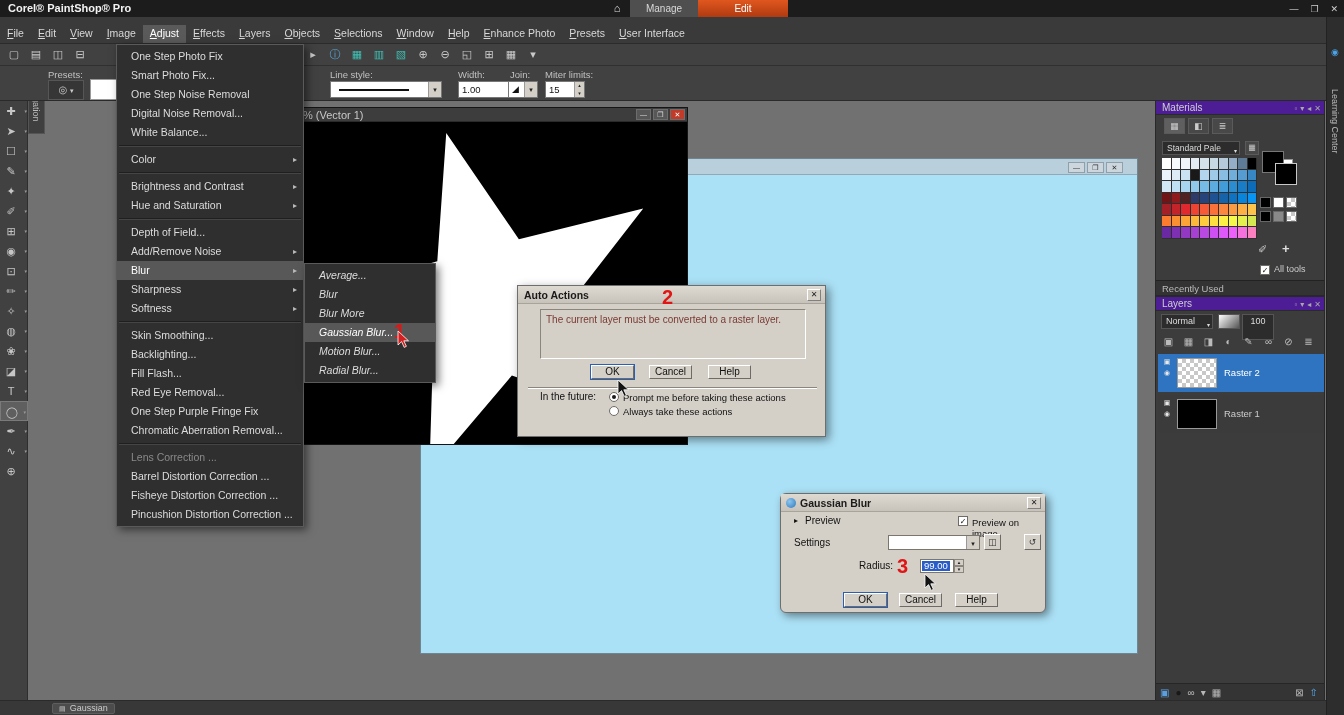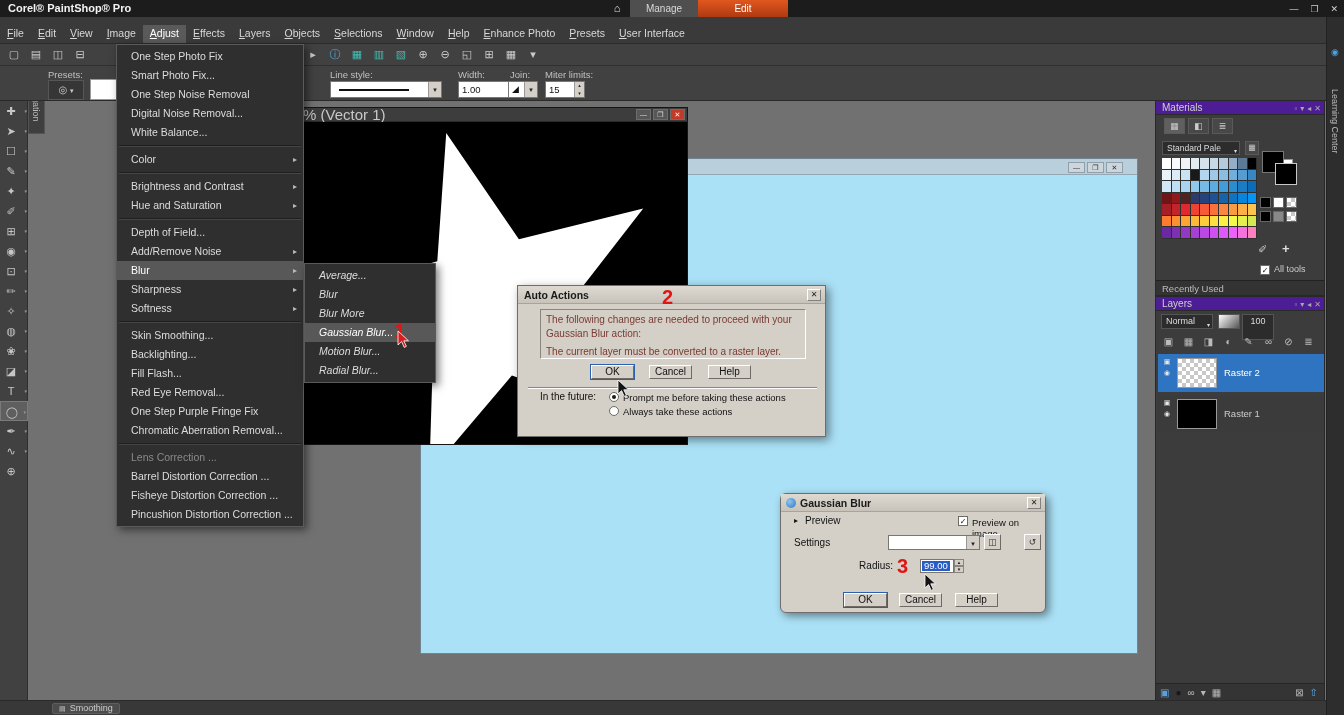--- a/index.html
+++ b/index.html
@@ -51,21 +51,21 @@
              writing-mode:vertical-rl; font-size:9px; color:#bbb; text-align:center; line-height:16px; }
 
   
   #workspace { position:absolute; left:28px; top:101px; width:1298px; height:599px; background:#717171; z-index:1; }
   #doc2 { position:absolute; left:420px; top:158px; width:718px; height:496px; border:1px solid #6f8591; background:#abe1f6; z-index:2; }
   #doc2 .dtitle { position:absolute; left:0; top:0; width:100%; height:16px; background:#b9cfdc; border-bottom:1px solid #93a8b4; }
   #doc2 .dbtns { position:absolute; right:14px; top:3px; display:flex; gap:2px; }
   #doc2 .dbtns span { width:17px; height:11px; background:#ccd6dc; border:1px solid #8fa0ab; font-size:7px; line-height:9px; text-align:center; color:#333; }
   #doc1 { position:absolute; left:298px; top:107px; width:390px; height:338px; border:1px solid #151515; background:#000; z-index:3; }
   #doc1 .dtitle { position:absolute; left:0; top:0; width:100%; height:14px; background:#3d3d3d; border-bottom:1px solid #2a2a2a; }
-  #doc1 .dtitle .ttext { position:absolute; left:4px; top:0; font-size:15px; line-height:14px; color:#c8c8c8; }
+  #doc1 .dtitle .ttext { position:absolute; left:4px; top:0; font-size:11px; line-height:14px; color:#c8c8c8; }
   #doc1 .dbtns { position:absolute; right:2px; top:1px; display:flex; gap:2px; }
   #doc1 .dbtns span { width:15px; height:11px; background:#575757; border:1px solid #6d6d6d; font-size:7px; line-height:9px; text-align:center; color:#ddd; }
   #doc1 .dbtns span.close { background:#c23a28; color:#fff; }
   #doc1 svg { position:absolute; left:0; top:14px; }
 
   
   .dropdown { position:absolute; background:#2f2f2f; border:1px solid #5a5a5a; box-shadow:3px 3px 8px rgba(0,0,0,.5); padding:2px 0; }
   #adjust-menu { left:116px; top:44px; width:188px; z-index:10; }
   #blur-submenu { left:304px; top:263px; width:132px; z-index:11;font-style:italic; }
   .dd-item { position:relative; height:19px; line-height:19px; padding-left:14px; font-size:10.5px; color:#dcdcdc; white-space:nowrap; }
@@ -392,21 +392,20 @@
     <div class="dd-item"><span>Motion Blur...</span></div>
     <div class="dd-item"><span>Radial Blur...</span></div>
   </div>
 
 <div class="dialog" id="auto-dialog">
   <div class="dlg-title">
     <span class="ttext">Auto Actions</span>
     <div class="dlg-close">✕</div>
   </div>
   <div class="msgbox">
-    <p>The following changes are needed to proceed with your Gaussian Blur action:</p>
     <p>The current layer must be converted to a raster layer.</p>
   </div>
   <div class="cbtn default" style="left:73px;top:79px;width:43px">OK</div>
   <div class="cbtn" style="left:131px;top:79px;width:43px">Cancel</div>
   <div class="cbtn" style="left:190px;top:79px;width:43px">Help</div>
   <div class="hr"></div>
   <div class="future">In the future:</div>
   <div class="radio sel" style="left:91px;top:106px"></div>
   <div class="rlabel" style="left:105px;top:106px">Prompt me before taking these actions</div>
   <div class="radio" style="left:91px;top:120px"></div>
@@ -611,21 +610,21 @@
   </div>
 </div>
 
 <div id="lc-strip">
   <div class="lc-icon">◉</div>
   <div class="lc-text">Learning Center</div>
 </div>
 <div id="statusbar">
   <div class="organizer">
     <span class="oicon">▤</span>
-    <span>Smoothing</span>
+    <span>Gaussian</span>
   </div>
 </div>
 
 <div class="annotation" style="left:394px;top:320px">1</div>
 <div class="annotation" style="left:662px;top:286px">2</div>
 <div class="annotation" style="left:897px;top:555px">3</div>
 
 <svg class="cursor" style="left:397px;top:330px" width="14" height="20">
   <path d="M1,1 L1,15 L4.6,11.6 L7.2,17.4 L9.4,16.3 L6.8,10.8 L11.5,10.8 Z" fill="#d42020" stroke="#ffffff" stroke-width="0.8"></path>
 </svg>

